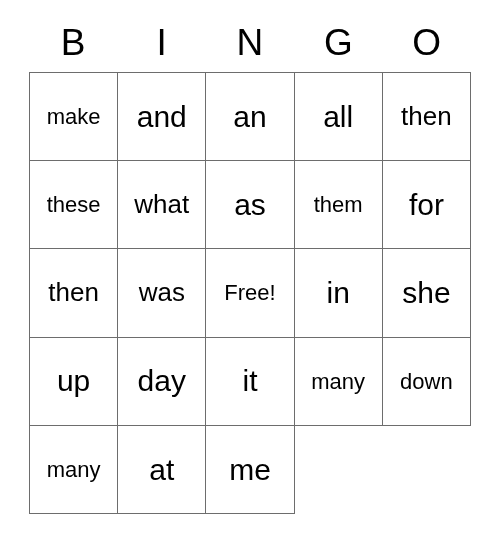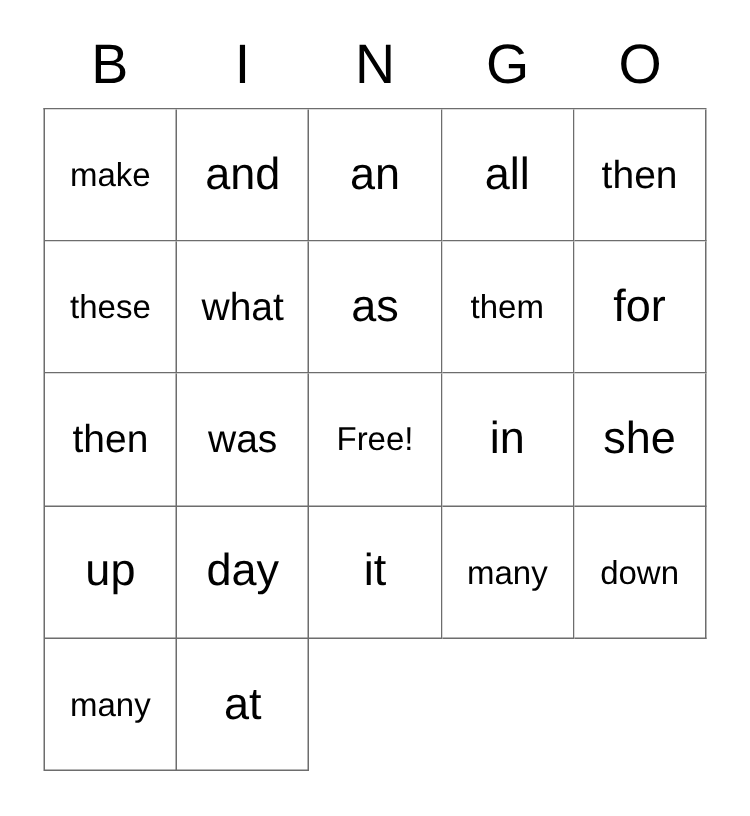--- a/index.html
+++ b/index.html
@@ -152,15 +152,18 @@
 
     <div class="cell">
         <span class="cell-text fs-sm">down</span>
       </div>
     <div class="cell">
         <span class="cell-text fs-sm">many</span>
       </div>
     <div class="cell">
         <span class="cell-text fs-lg">at</span>
       </div>
+    <div class="cell">
+        <span class="cell-text fs-lg">me</span>
+      </div>
 
   </div>
 </div>
 
 </body></html>

